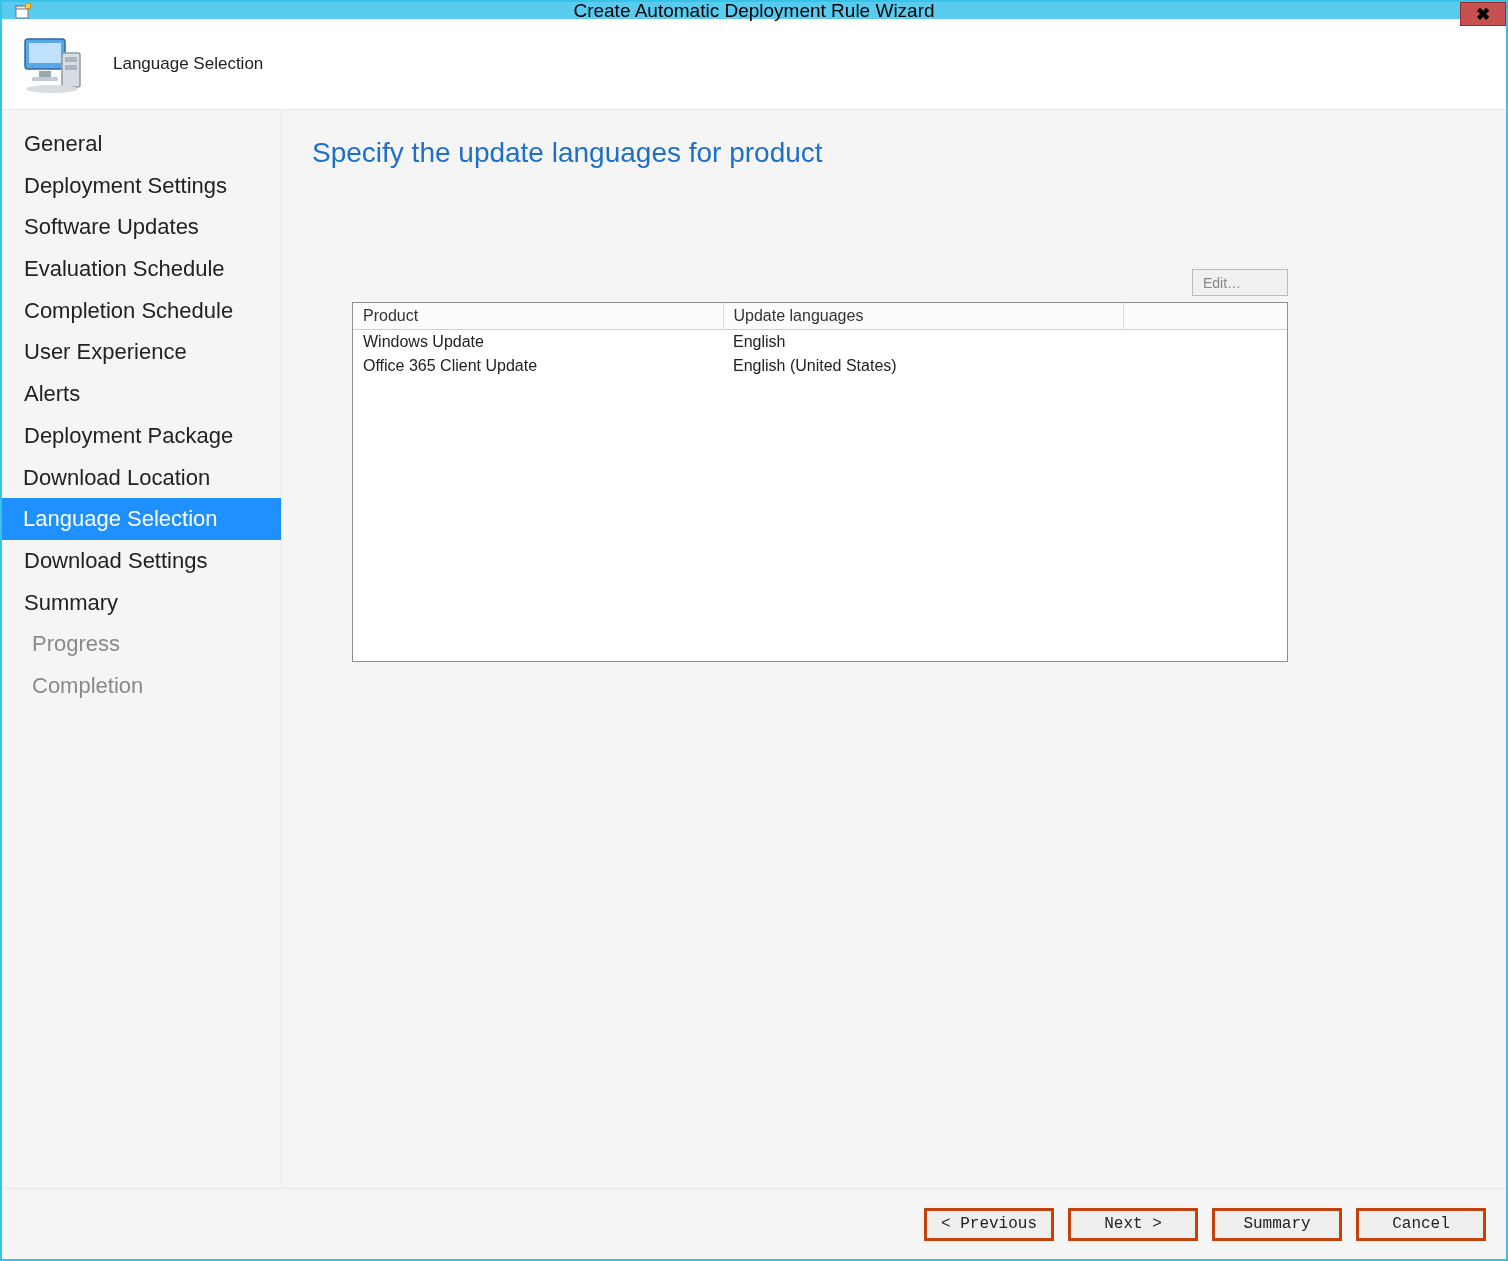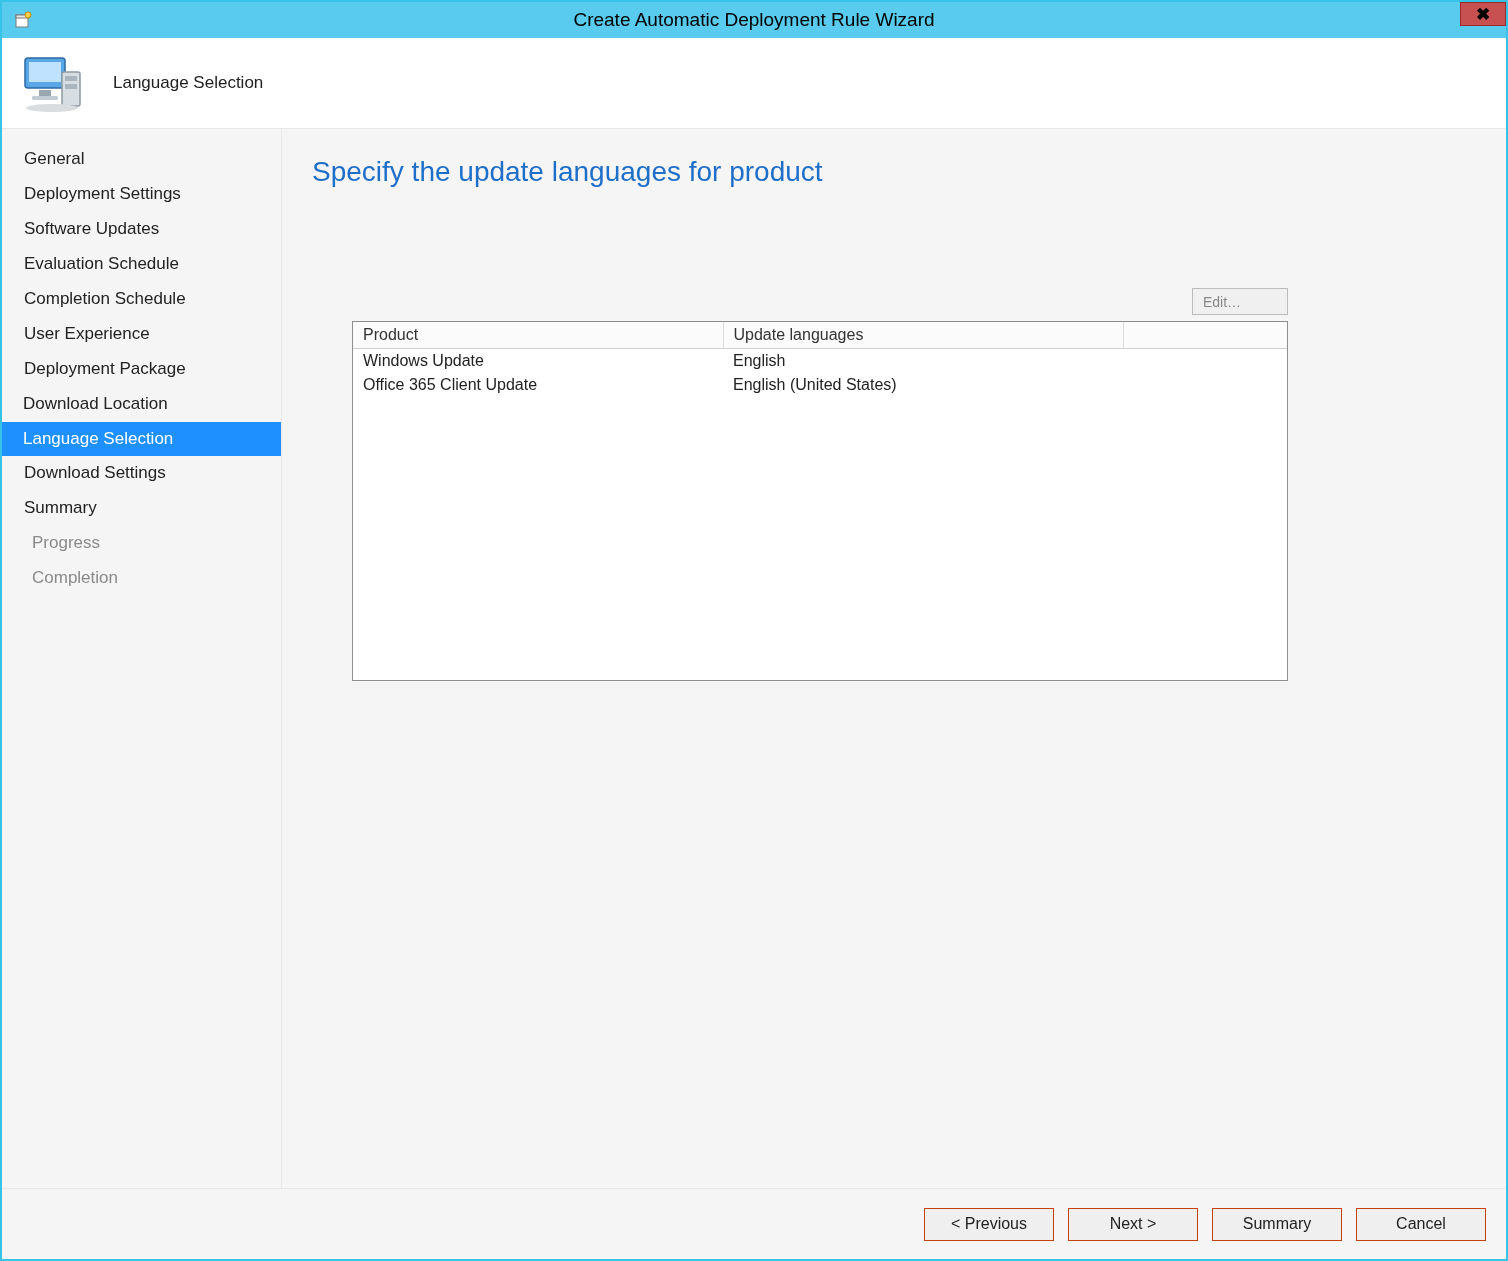--- a/index.html
+++ b/index.html
@@ -1,46 +1,46 @@
 <!DOCTYPE html>
 <html><head>
 <meta charset="utf-8">
 <style>
   html,body{margin:0;padding:0;font-family:"Segoe UI",Tahoma,sans-serif;font-size:15px;color:#222;background:#fff;}
   .window{width:1508px;height:1261px;box-sizing:border-box;border:2.5px solid #35c3e8;display:flex;flex-direction:column;background:#fff;}
   
-  .titlebar{height:36px;background:#58cbee;display:flex;align-items:center;position:relative;font-size:16px;color:#111;flex:none;}
+  .titlebar{height:17px;background:#58cbee;display:flex;align-items:center;position:relative;font-size:16px;color:#111;flex:none;}
   .titlebar .tb-icon{width:22px;height:22px;margin-left:10px;display:flex;align-items:center;justify-content:center;}
   .titlebar .tb-icon svg{display:block;}
   .titlebar .tb-title{position:absolute;left:0;right:0;text-align:center;font-size:19px;color:#000;}
   .titlebar .tb-close{position:absolute;right:0;top:0;width:46px;height:24px;background:#c75050;color:#000;display:flex;align-items:center;justify-content:center;font-weight:bold;font-family:Arial,sans-serif;font-size:17px;border:1px solid #9b2a2a;box-sizing:border-box;}
   
   .headerband{height:90px;background:#fff;border-bottom:1px solid #e9e9e9;display:flex;align-items:center;padding-left:20px;flex:none;}
   .headerband .hb-icon{width:66px;height:66px;display:flex;align-items:center;justify-content:center;}
   .headerband .hb-icon svg{display:block;}
   .headerband .hb-text{margin-left:25px;font-size:17px;color:#222;}
   
   .body{flex:1 1 auto;display:flex;min-height:0;}
-  .sidebar{width:280px;background:#f5f5f5;padding-top:13px;box-sizing:border-box;font-size:17px;border-right:1px solid #e9e9e9;}
+  .sidebar{width:280px;background:#f5f5f5;padding-top:13px;box-sizing:border-box;font-size:22px;border-right:1px solid #e9e9e9;}
   .sidebar .nav-item{padding:6px 10px 6px 22px;cursor:pointer;line-height:1.35;}
   .sidebar .nav-item.sub{padding-left:21px;}
   .sidebar .nav-item.selected{background:#1e90ff;color:#fff;}
   .sidebar .nav-item.disabled{color:#8a8a8a;cursor:default;margin-left:8px;}
   .main{flex:1;background:#f5f5f5;position:relative;padding:20px 30px 0 30px;box-sizing:border-box;display:flex;flex-direction:column;}
   .main .heading{font-size:28px;color:#1e6fc9;margin-top:7px;margin-bottom:100px;}
   .edit-row{display:flex;justify-content:flex-end;padding-right:0;margin-bottom:6px;width:936px;margin-left:40px;}
   .edit-btn{width:96px;height:27px;font-size:14px;color:#888;background:#f0f0f0;border:1px solid #bcbcbc;text-align:left;padding-left:10px;box-sizing:border-box;cursor:default;}
   .grid-wrap{width:936px;margin-left:40px;border:1px solid #8f8f8f;background:#fff;height:360px;box-sizing:border-box;overflow:hidden;}
   table.grid{width:100%;border-collapse:collapse;table-layout:fixed;font-size:16px;}
   table.grid thead th{background:#fbfbfb;text-align:left;font-weight:normal;padding:4px 10px;border-right:1px solid #dcdcdc;border-bottom:1px solid #cfcfcf;color:#333;}
   table.grid thead th:last-child{border-right:none;}
   table.grid tbody td{padding:3px 10px;color:#222;border:none;}
   
   .footer{height:70px;background:#f5f5f5;border-top:1px solid #e9e9e9;display:flex;align-items:center;justify-content:flex-end;padding-right:20px;gap:14px;flex:none;}
-  .footer button{width:130px;height:33px;background:#efefef;border:1px solid #c2410c;font-size:16px;color:#222;cursor:pointer;}
+  .footer button{width:130px;height:33px;background:#efefef;border:3px solid #c2410c;font-size:16px;color:#222;cursor:pointer;font-family:Liberation Mono, monospace;}
 </style>
 </head>
 <body>
 
 <div class="window">
 
   <div class="titlebar">
     <span class="tb-icon">
       <svg width="18" height="18" viewBox="0 0 18 18">
         <rect x="2" y="4" width="12" height="12" fill="#fff" stroke="#7a7a7a"></rect>
@@ -72,20 +72,21 @@
 
   <div class="body">
 
     <div class="sidebar" id="sidebar">
         <div class="nav-item">General</div>
         <div class="nav-item">Deployment Settings</div>
         <div class="nav-item">Software Updates</div>
         <div class="nav-item">Evaluation Schedule</div>
         <div class="nav-item">Completion Schedule</div>
         <div class="nav-item">User Experience</div>
+        <div class="nav-item">Alerts</div>
         <div class="nav-item">Deployment Package</div>
         <div class="nav-item sub">Download Location</div>
         <div class="nav-item sub selected">Language Selection</div>
         <div class="nav-item">Download Settings</div>
         <div class="nav-item">Summary</div>
         <div class="nav-item disabled">Progress</div>
         <div class="nav-item disabled">Completion</div>
       </div>
 
     <div class="main">

